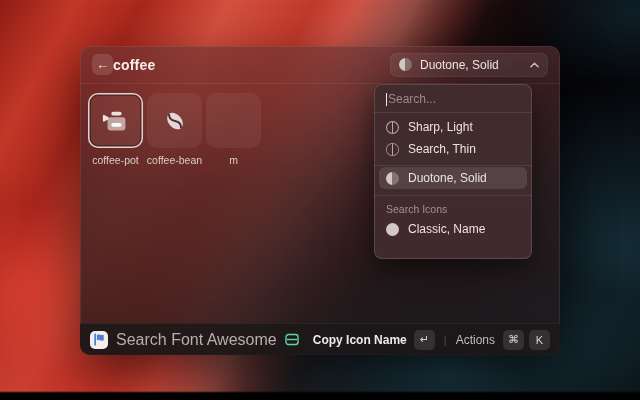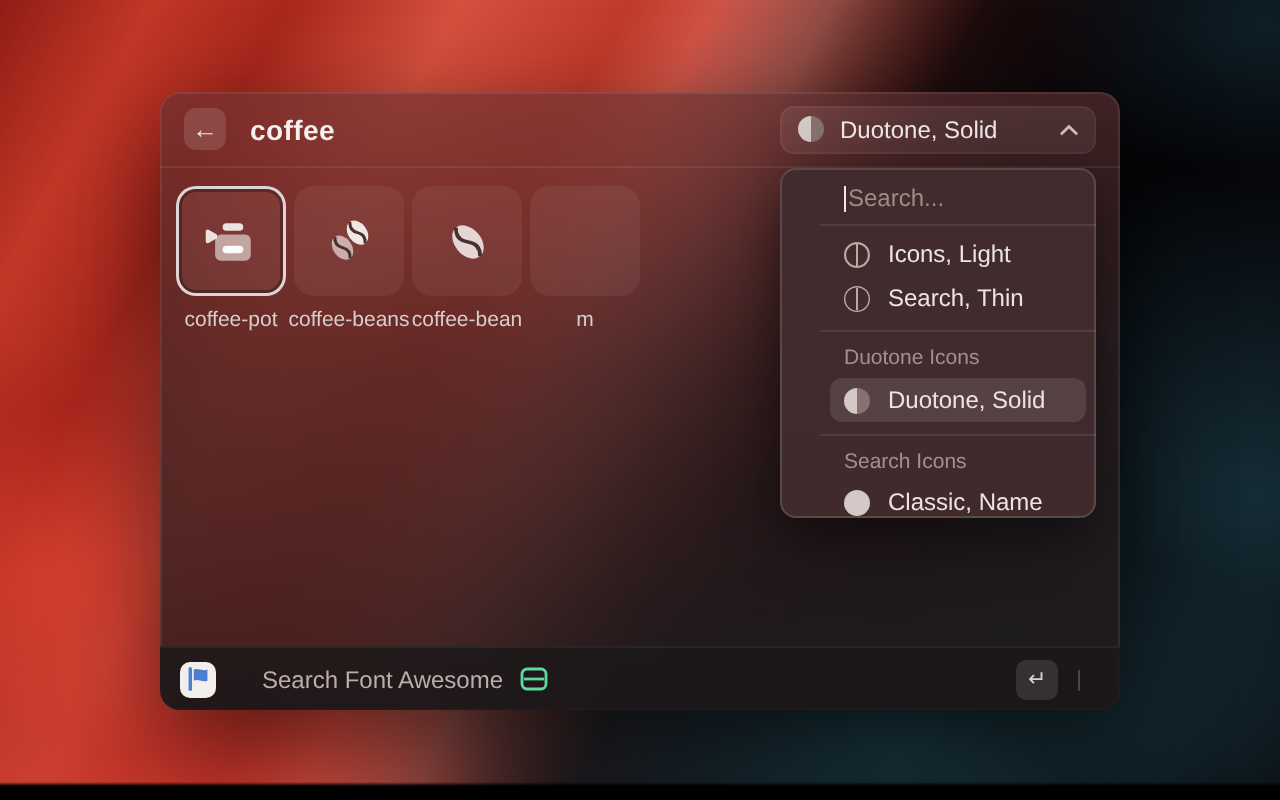--- a/index.html
+++ b/index.html
@@ -31,21 +31,21 @@
     box-shadow:0 18px 50px rgba(0,0,0,.55), inset 0 0 0 1px rgba(255,255,255,.08);
   }
   .panel-header{
     display:flex; align-items:center; height:38px; padding:0 12px;
     border-bottom:1px solid rgba(255,255,255,.07);
   }
   .back-btn{
     width:21px; height:21px; border-radius:6px; background:rgba(255,255,255,.13);
     color:#eee5e3; font-size:13px; line-height:21px; text-align:center; cursor:default;
   }
-  .query{ margin-left:12px; font-size:14px; font-weight:700; color:#f6efee; letter-spacing:.2px; }
+  .query{ font-size:14px; font-weight:700; color:#f6efee; letter-spacing:.2px; }
   .spacer{ flex:1; }
 
   .style-trigger{
     display:flex; align-items:center; gap:8px; width:158px; height:24px;
     padding:0 9px; border-radius:7px; background:rgba(255,255,255,.07);
     box-shadow:inset 0 0 0 1px rgba(255,255,255,.05);
   }
   .style-trigger .label{ font-size:12px; color:#efe7e6; flex:1; }
   .vcircle{ width:13px; height:13px; border-radius:50%; flex:none; }
   .v-duotone{ background:linear-gradient(90deg,#d3c8c6 50%, #86716f 50%); }
@@ -60,47 +60,46 @@
   .tile{
     width:55px; height:55px; border-radius:10px; background:rgba(255,255,255,.06);
     display:flex; align-items:center; justify-content:center;
   }
   .tile.selected{ box-shadow:inset 0 0 0 1.5px #ddd5d3, inset 0 0 0 3px rgba(0,0,0,.3); }
   .tile svg{ display:block; }
   .cell .lbl{ margin-top:6px; font-size:10.5px; color:#d8cdcb; white-space:nowrap; }
 
   
   .dropdown{
-    position:absolute; left:310px; top:38px; width:158px; height:175px;
+    position:absolute; left:294px; top:38px; width:158px; height:175px;
     border-radius:8px; overflow:hidden;
     background:rgba(66,44,46,.96);
     box-shadow:0 10px 28px rgba(0,0,0,.5), inset 0 0 0 1px rgba(255,255,255,.14);
     z-index:5;
-    padding-left:20px;
   }
   .dd-search{ display:flex; align-items:center; height:28px; padding:2px 12px 0; }
   .caret{ width:1px; height:13px; background:#efe8e7; margin-right:1px; }
   .dd-search .ph{ font-size:12px; color:#9b8ا; color:#9d8b89; }
   .dd-divider{ height:1px; background:rgba(255,255,255,.09); }
   .dd-row{ display:flex; align-items:center; gap:9px; height:22px; padding:0 12px; }
   .dd-row .rl{ font-size:12px; color:#ece3e2; }
   .dd-row.selected{ margin:1px 5px; padding:0 7px; height:22px; border-radius:6px; background:rgba(255,255,255,.11); }
   .dd-section{ font-size:10.5px; color:#a39190; padding:7px 12px 3px; }
   .dd-group{ padding:3px 0 5px; }
 
   
   .panel-footer{
     position:absolute; left:0; right:0; bottom:0; height:32px;
     display:flex; align-items:center; padding:0 10px;
     background:rgba(28,23,25,.85);
     border-top:1px solid rgba(255,255,255,.06);
     border-radius:0 0 10px 10px;
   }
   .fa-badge{ width:18px; height:18px; border-radius:5px; background:#f1eeec; display:flex; align-items:center; justify-content:center; }
-  .footer-label{ margin-left:23px; font-size:12px; color:#b9aeac; }
+  .footer-label{ margin-left:8px; font-size:16px; color:#b9aeac; }
   .win-icon{ margin-left:8px; display:flex; }
   .primary-action{ display:flex; align-items:center; gap:7px; }
   .primary-action .pa-label{ font-size:12px; font-weight:700; color:#f0e9e8; }
   .kbd{
     min-width:21px; height:20px; padding:0 5px; border-radius:5px;
     background:rgba(255,255,255,.11); color:#d9d0cf; font-size:11px;
     display:flex; align-items:center; justify-content:center;
   }
   .foot-div{ margin:0 9px; color:rgba(255,255,255,.22); font-size:11px; }
   .actions{ display:flex; align-items:center; gap:5px; }
@@ -135,35 +134,20 @@
             <rect x="11" y="6" width="11" height="4" rx="2" opacity=".95"></rect>
             <path d="M10 12 h13 a3 3 0 0 1 3 3 v8 a3 3 0 0 1-3 3 h-13 a3 3 0 0 1-3-3 v-8 a3 3 0 0 1 3-3 z" opacity=".6"></path>
             <path d="M8 12 L3.5 9.5 a1 1 0 0 0-1.5.9 v5.2 a1 1 0 0 0 1.5.9 L8 14 z" opacity=".95"></path>
             <rect x="11" y="18" width="11" height="4" rx="2" fill="#fff" opacity=".95"></rect>
           </g>
         </svg>
       </div>
       <div class="lbl">coffee-pot</div>
     </div>
 
-    <div class="cell">
-      <div class="tile">
-        <svg width="30" height="30" viewBox="0 0 32 32">
-          <g transform="rotate(-35 12 19)">
-            <ellipse cx="12" cy="19" rx="5" ry="7" fill="#e9e0de" opacity=".7"></ellipse>
-            <path d="M12 12 q-3 3.5 0 7 q3 3.5 0 7" stroke="#4a2f31" stroke-width="1.6" fill="none"></path>
-          </g>
-          <g transform="rotate(-35 20 11)">
-            <ellipse cx="20" cy="11" rx="5" ry="7" fill="#f6f0ee" opacity=".95"></ellipse>
-            <path d="M20 4 q-3 3.5 0 7 q3 3.5 0 7" stroke="#4a2f31" stroke-width="1.6" fill="none"></path>
-          </g>
-        </svg>
-      </div>
-      <div class="lbl">coffee-beans</div>
-    </div>
 
     <div class="cell">
       <div class="tile">
         <svg width="30" height="30" viewBox="0 0 32 32">
           <g transform="rotate(-40 16 16)">
             <ellipse cx="16" cy="16" rx="7" ry="10" fill="#efe7e5" opacity=".9"></ellipse>
             <path d="M16 6 q-4.5 5 0 10 q4.5 5 0 10" stroke="#4a2f31" stroke-width="2" fill="none"></path>
           </g>
         </svg>
       </div>
@@ -182,30 +166,29 @@
   <div class="dropdown">
     <div class="dd-search">
       <span class="caret"></span>
       <span class="ph">Search...</span>
     </div>
     <div class="dd-divider"></div>
 
     <div class="dd-group">
       <div class="dd-row">
         <span class="vcircle v-sharp"></span>
-        <span class="rl">Icons, Light</span>
+        <span class="rl">Sharp, Light</span>
       </div>
       <div class="dd-row">
         <span class="vcircle v-sharp v-thin"></span>
         <span class="rl">Search, Thin</span>
       </div>
     </div>
 
     <div class="dd-divider"></div>
-    <div class="dd-section">Duotone Icons</div>
     <div class="dd-row selected">
       <span class="vcircle v-duotone"></span>
       <span class="rl">Duotone, Solid</span>
     </div>
     <div style="height:5px"></div>
 
     <div class="dd-divider"></div>
     <div class="dd-section">Search Icons</div>
     <div class="dd-row">
       <span class="vcircle v-solid"></span>
@@ -224,18 +207,24 @@
     <div class="footer-label">Search Font Awesome</div>
     <div class="win-icon">
       <svg width="14" height="13" viewBox="0 0 14 13">
         <rect x="1" y="1.5" width="12" height="10" rx="2.5" fill="none" stroke="#5fd9a0" stroke-width="1.4"></rect>
         <line x1="2" y1="6.5" x2="12" y2="6.5" stroke="#5fd9a0" stroke-width="1.4"></line>
       </svg>
     </div>
     <div class="spacer"></div>
 
     <div class="primary-action">
+      <span class="pa-label">Copy Icon Name</span>
       <span class="kbd">↵</span>
     </div>
     <span class="foot-div">|</span>
+    <div class="actions">
+      <span class="ac-label">Actions</span>
+      <span class="kbd">⌘</span>
+      <span class="kbd">K</span>
+    </div>
   </div>
 
 </div>
 
 </body></html>

